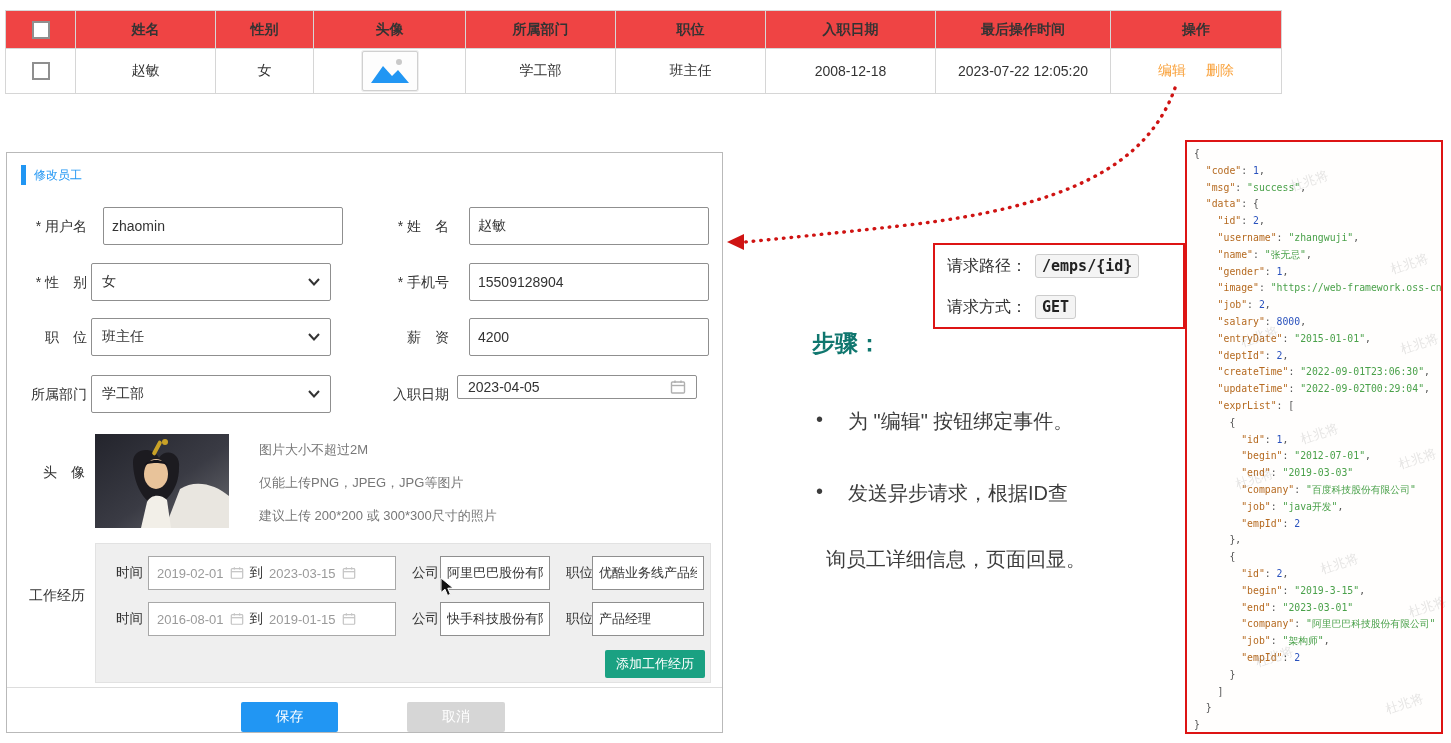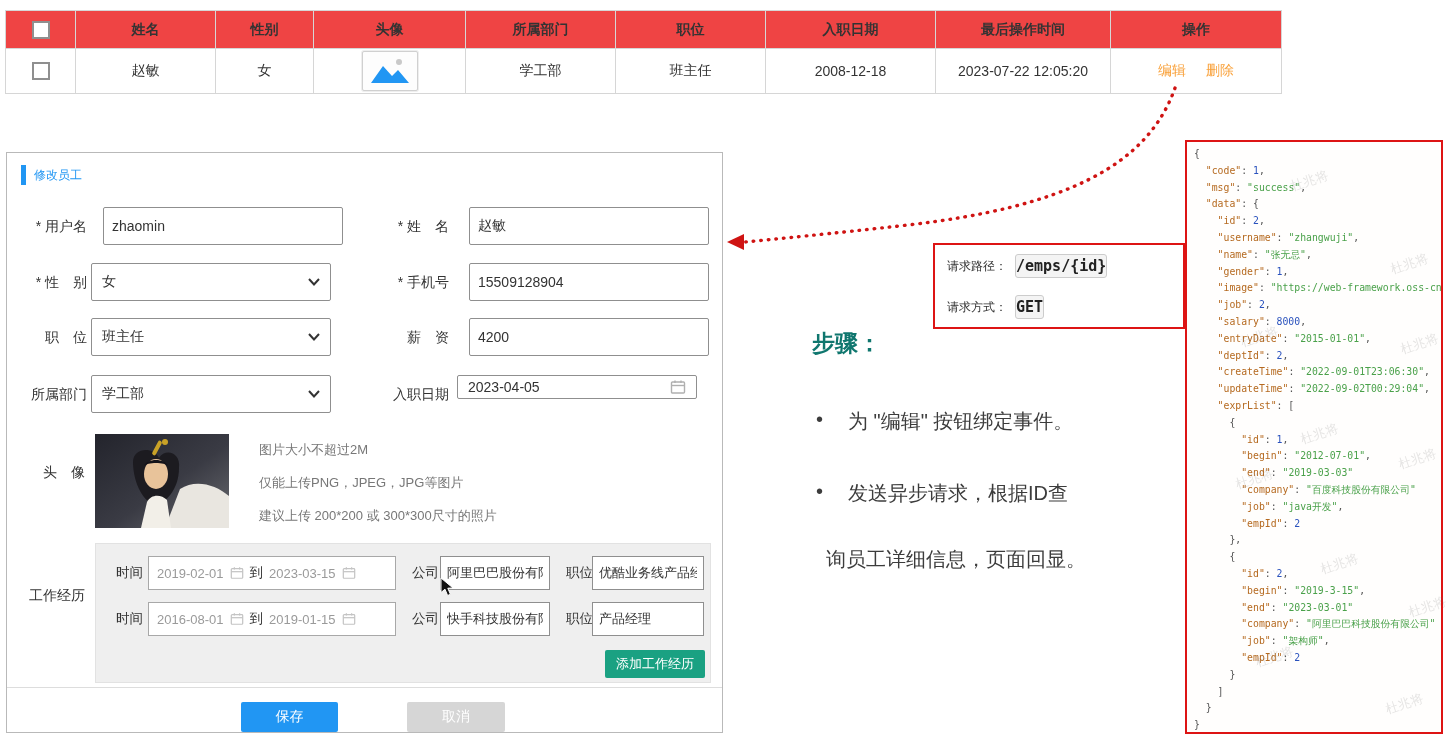--- a/index.html
+++ b/index.html
@@ -34,22 +34,22 @@
   .datebox .to { color:#333; font-size:13.5px; }
   .exp-input { position:absolute; height:34px; border:1px solid #8f8f8f; background:#fff; font-size:13px; color:#333; padding:0 6px; white-space:nowrap; overflow:hidden; font-family:"Liberation Sans",sans-serif; }
   .add-exp-btn { position:absolute; left:509px; top:106px; width:100px; height:28px; background:#1aa182; color:#fff; font-size:13px; border:none; border-radius:2px; cursor:pointer; }
   .modal-footer { position:absolute; left:0; right:0; top:534px; height:46px; border-top:1px solid #ddd; }
   .save-btn { position:absolute; left:234px; top:14px; width:97px; height:30px; background:#2196f3; color:#fff; border:none; font-size:14px; border-radius:2px; cursor:pointer; }
   .cancel-btn { position:absolute; left:400px; top:14px; width:98px; height:30px; background:#d6d6d6; color:#fff; border:none; font-size:14px; border-radius:2px; cursor:pointer; }
 
   
   .request-box { position:absolute; left:933px; top:243px; width:252px; height:86px; border:2px solid #dd1414; background:#fff; }
   .req-row { position:absolute; left:12px; display:flex; align-items:center; gap:8px; }
-  .req-label { font-size:12px; color:#333; white-space:nowrap; }
-  .code-chip { font-family:"DejaVu Sans Mono","Liberation Mono",monospace; font-size:15px; font-weight:bold; color:#222; background:#f4f4f4; border:1px solid #ccc; border-radius:3px; padding:2px 0; white-space:nowrap; }
+  .req-label { font-size:16px; color:#333; white-space:nowrap; }
+  .code-chip { font-family:"DejaVu Sans Mono","Liberation Mono",monospace; font-size:15px; font-weight:bold; color:#222; background:#f4f4f4; border:1px solid #ccc; border-radius:3px; padding:2px 6px; white-space:nowrap; }
 
   .steps { position:absolute; left:812px; top:328px; width:390px; }
   .steps-heading { position:absolute; left:0; top:0; font-size:23px; font-weight:bold; color:#0f766e; }
   .step-item { position:absolute; font-size:20px; color:#3c3c3c; white-space:nowrap; }
   .step-item .dot { position:absolute; left:4px; top:0; }
   .step-item .txt { margin-left:36px; }
   .step-cont { position:absolute; font-size:20px; color:#3c3c3c; white-space:nowrap; margin-left:14px; }
 
   
   .json-panel { position:absolute; left:1185px; top:140px; width:258px; height:594px; border:2px solid #dd1414; background:#fffefd; overflow:hidden; padding:4px 0 0 7px; }

